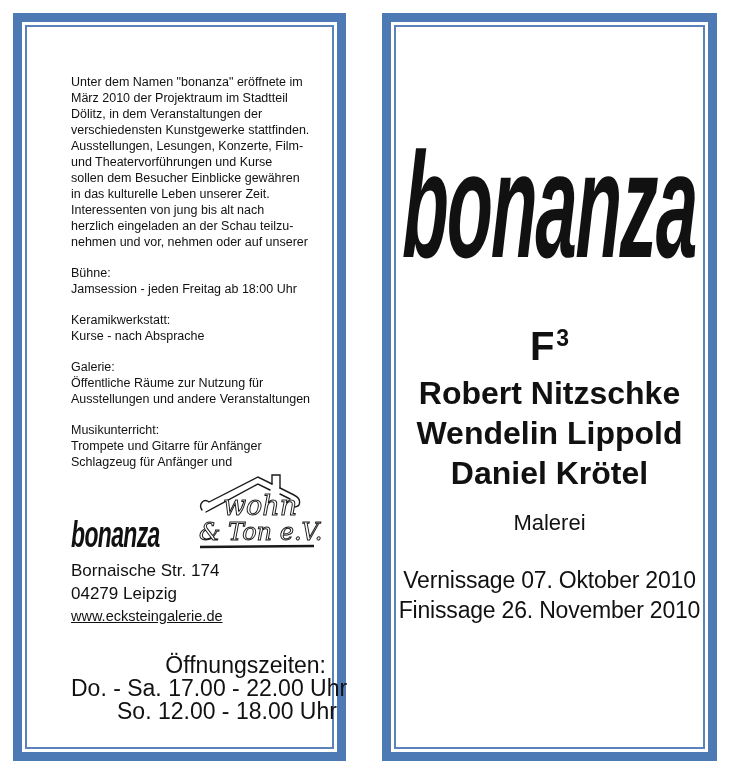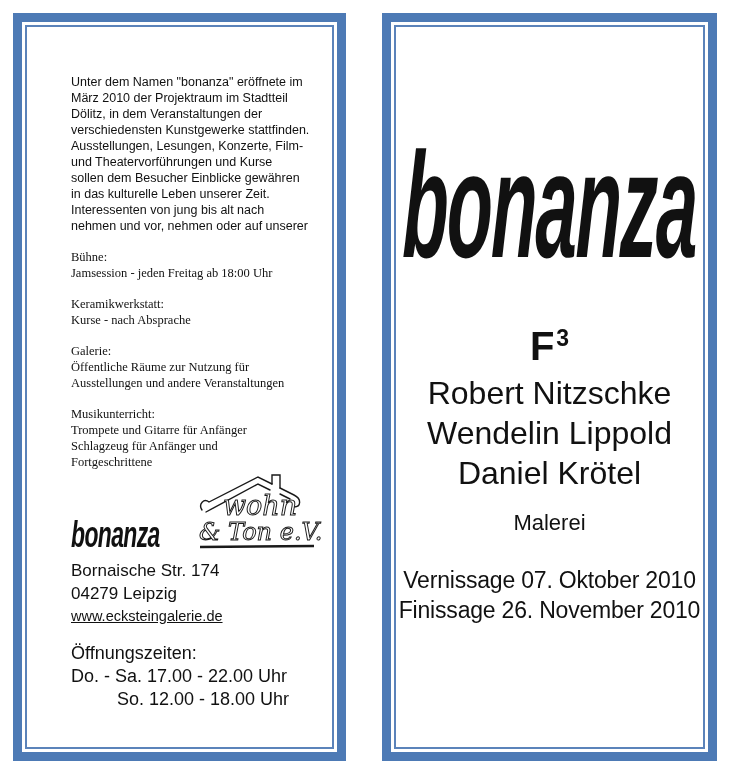--- a/index.html
+++ b/index.html
@@ -8,41 +8,41 @@
 
   .panel { position:absolute; top:13px; height:748px; border:9px solid #4d7ab5; background:#fff; }
   .panel-inner { width:100%; height:100%; border:2px solid #5b83ba; margin:0; position:relative; }
   .panel .gap { position:absolute; inset:0; padding:3px; }
   .panel-left  { left:13px;  width:333px; }
   .panel-right { left:382px; width:335px; }
 
   
   .left-content { padding:47px 6px 0 44px; font-size:12.5px; line-height:16px; }
   .tline { white-space:nowrap; }
-  .section { margin-top:15px;font-family:Liberation Serif, serif; }
+  .section { margin-top:15px; }
 
   .logo-row { display:flex; align-items:flex-end; height:82px; margin-top:2px; position:relative; }
   .bonanza-small { font-style:italic; font-weight:bold; font-size:37px; line-height:30px;
                    letter-spacing:-1px; transform:scaleX(0.62); transform-origin:left bottom;
                    white-space:nowrap; margin-bottom:4px; }
   .wohnton { margin-left:-18px; }
 
   .address-block { margin-top:5px; font-size:17px; line-height:23px; white-space:nowrap; }
   .website { font-size:14.5px; line-height:22px; white-space:nowrap;text-decoration:underline; }
-  .hours-block { margin-top:15px; font-size:18px; line-height:23px; white-space:nowrap; }
+  .hours-block { margin-top:27px; font-size:23px; line-height:23px; white-space:nowrap;text-align:right; }
   .hours-line2 { margin-left:46px; }
 
   
   .right-content { height:100%; display:flex; flex-direction:column; align-items:center; text-align:center; }
   .big-logo { margin-top:122px; height:122px; display:flex; justify-content:center; width:100%; }
   .big-logo span { font-style:italic; font-weight:bold; font-size:150px; line-height:112px;
                    letter-spacing:-3px; transform:scaleX(0.50) skewX(-2deg); transform-origin:center; white-space:nowrap; }
   .f3 { margin-top:46px; font-weight:bold; font-size:40px; line-height:42px;text-align:right; }
   .f3 sup { font-size:23px; font-weight:bold; vertical-align:14px; margin-left:2px; }
-  .artists { margin-top:6px; font-size:32px; line-height:40px; font-weight:400; }
+  .artists { margin-top:6px; font-size:32px; line-height:40px; font-weight:700; }
   .medium-label { margin-top:17px; font-size:22px; line-height:26px; }
   .dates { margin-top:29px; font-size:23px; line-height:30px; letter-spacing:-0.2px; white-space:nowrap; }
 </style>
 </head>
 <body>
 
 <div class="panel panel-left">
  <div class="gap">
       <div class="panel-inner">
   <div class="left-content">
@@ -50,20 +50,21 @@
     <div>
       <div class="tline">Unter dem Namen "bonanza" eröffnete im</div>
       <div class="tline">März 2010 der Projektraum im Stadtteil</div>
       <div class="tline">Dölitz, in dem Veranstaltungen der</div>
       <div class="tline">verschiedensten Kunstgewerke stattfinden.</div>
       <div class="tline">Ausstellungen, Lesungen, Konzerte, Film-</div>
       <div class="tline">und Theatervorführungen und Kurse</div>
       <div class="tline">sollen dem Besucher Einblicke gewähren</div>
       <div class="tline">in das kulturelle Leben unserer Zeit.</div>
       <div class="tline">Interessenten von jung bis alt nach</div>
+      <div class="tline">herzlich eingeladen an der Schau teilzu-</div>
       <div class="tline">nehmen und vor, nehmen oder auf unserer</div>
     </div>
 
     <div class="section">
       <div class="tline">Bühne:</div>
       <div class="tline">Jamsession - jeden Freitag ab 18:00 Uhr</div>
     </div>
 
     <div class="section">
       <div class="tline">Keramikwerkstatt:</div>
@@ -73,21 +74,20 @@
     <div class="section">
       <div class="tline">Galerie:</div>
       <div class="tline">Öffentliche Räume zur Nutzung für</div>
       <div class="tline">Ausstellungen und andere Veranstaltungen</div>
     </div>
 
     <div class="section">
       <div class="tline">Musikunterricht:</div>
       <div class="tline">Trompete und Gitarre für Anfänger</div>
       <div class="tline">Schlagzeug für Anfänger und</div>
-      <div class="tline">Fortgeschrittene</div>
     </div>
 
     <div class="logo-row">
       <div class="bonanza-small">bonanza</div>
       <svg class="wohnton" width="126" height="82" viewBox="0 0 126 82">
         <g fill="none" stroke="#1a1a1a" stroke-width="1.4" stroke-linecap="round">
           <path d="M6 38 C2 32 8 26 13 30 L62 5 L76 12"></path>
           <path d="M10 40 L62 12 L74 18"></path>
           <path d="M76 12 L76 3 L84 3 L84 16"></path>
           <path d="M84 16 L98 23 C106 27 105 35 98 35"></path>

